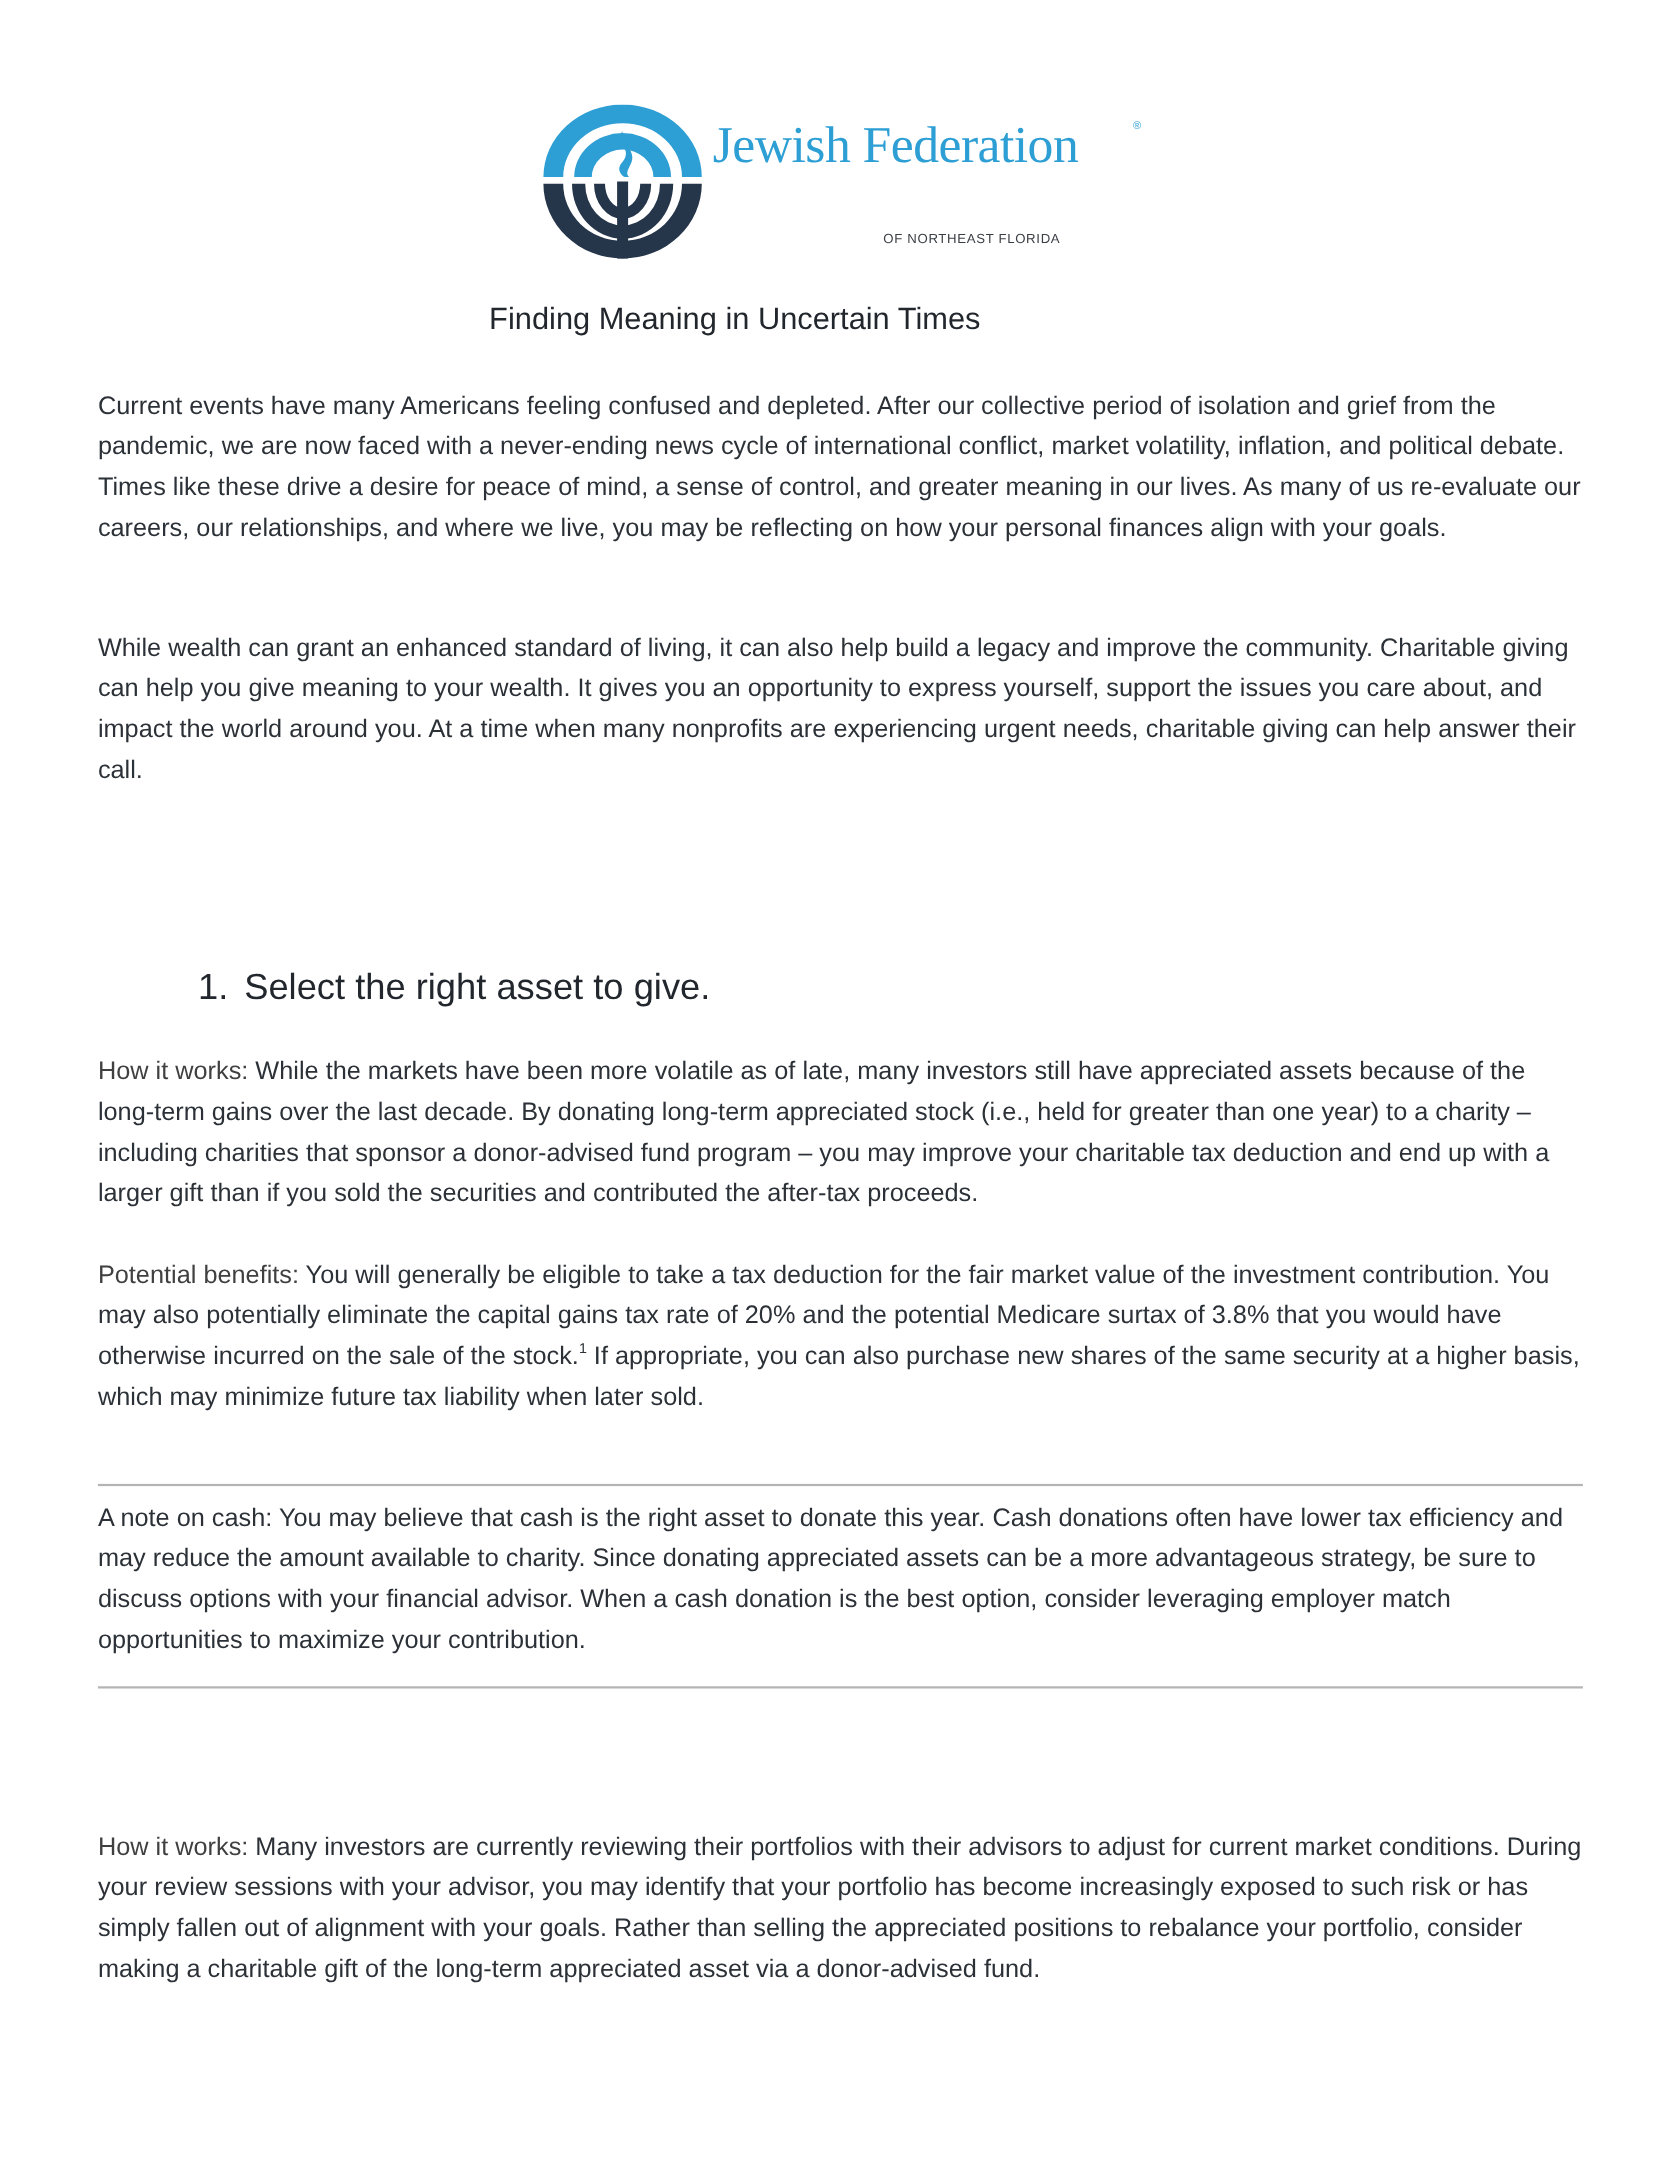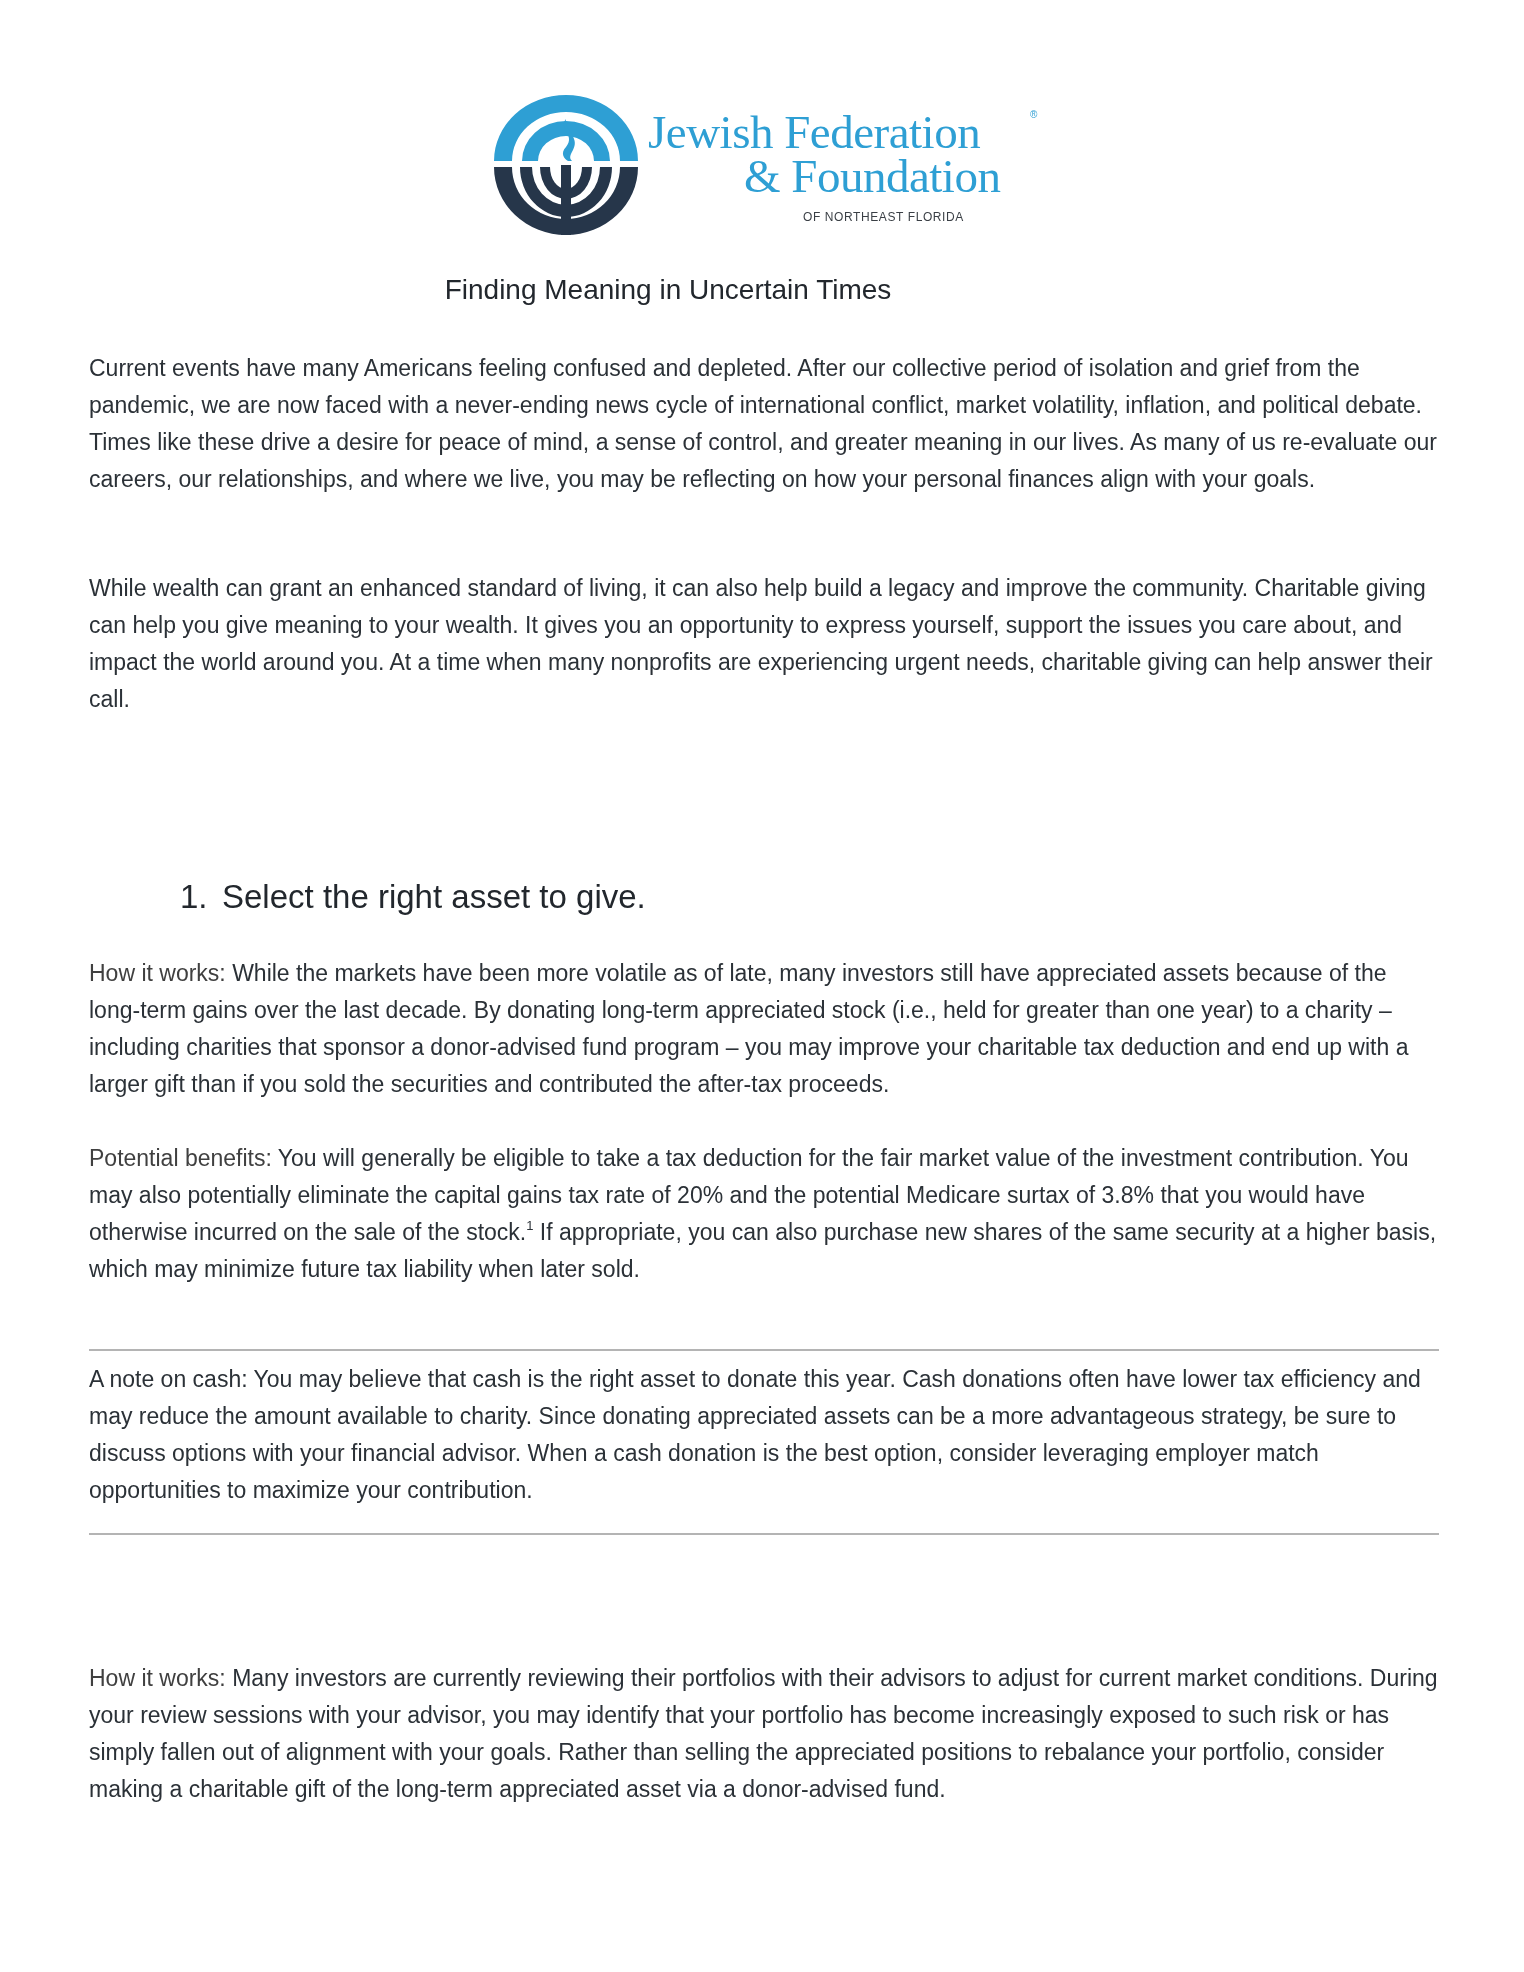--- a/index.html
+++ b/index.html
@@ -79,21 +79,20 @@
 
       <path d="M4 72 L22 72 A54 52 0 0 0 130 72 L148 72 A72 68 0 0 1 4 72 Z" fill="#26364a"></path>
 
       <path d="M30 72 L42 72 A34 38 0 0 0 110 72 L122 72 A46 50 0 0 1 30 72 Z" fill="#26364a"></path>
       <path d="M50 72 L60 72 A16 22 0 0 0 92 72 L102 72 A26 32 0 0 1 50 72 Z" fill="#26364a"></path>
 
       <rect x="71" y="70" width="10" height="70" fill="#26364a"></rect>
     </svg>
     <div class="logo-word1">Jewish Federation</div>
     <div class="logo-reg">®</div>
-    <div class="logo-word2">&amp; Foundation</div>
     <div class="logo-sub">OF NORTHEAST FLORIDA</div>
   </div>
 
   <div class="doc-title">Finding Meaning in Uncertain Times</div>
 
   <p class="para" style="top:350px;">Current events have many Americans feeling confused and depleted. After our collective period of isolation and grief from the pandemic, we are now faced with a never-ending news cycle of international conflict, market volatility, inflation, and political debate. Times like these drive a desire for peace of mind, a sense of control, and greater meaning in our lives. As many of us re-evaluate our careers, our relationships, and where we live, you may be reflecting on how your personal finances align with your goals.</p>
   <p class="para" style="top:570px;">While wealth can grant an enhanced standard of living, it can also help build a legacy and improve the community. Charitable giving can help you give meaning to your wealth. It gives you an opportunity to express yourself, support the issues you care about, and impact the world around you. At a time when many nonprofits are experiencing urgent needs, charitable giving can help answer their call.</p>
 
   <div class="heading" style="left:180px; top:877px;">
     <span class="num">1.</span><span>Select the right asset to give.</span>

